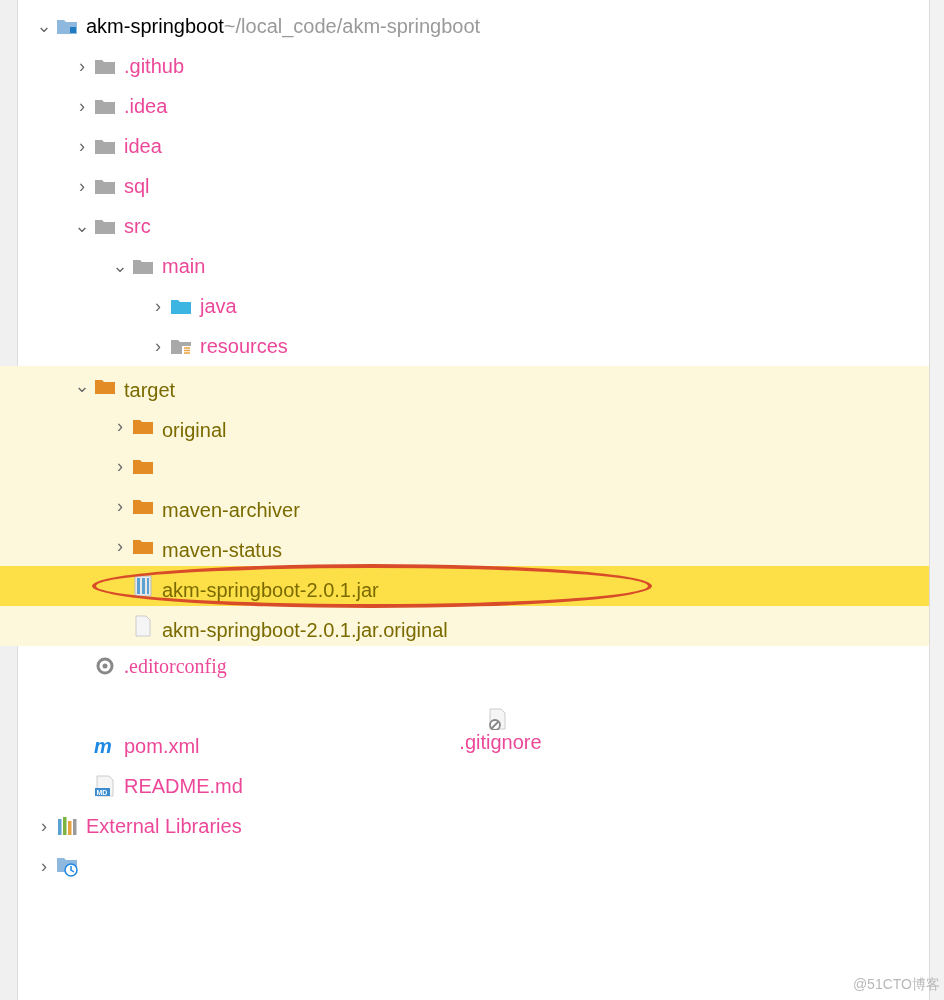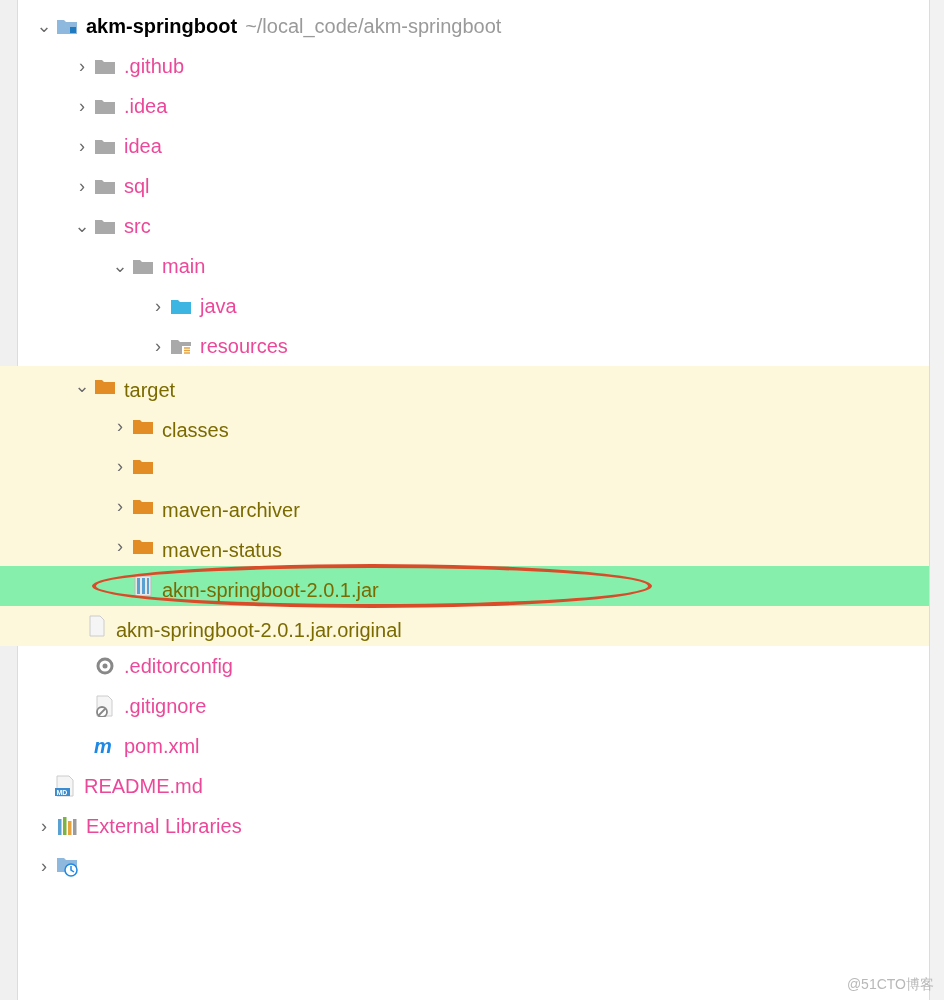--- a/index.html
+++ b/index.html
@@ -36,55 +36,55 @@
       padding-left: 0;
     }
     .row {
       display: flex;
       align-items: center;
       height: 40px;
       white-space: nowrap;
       position: relative;
     }
     .row.highlight { background: #fdf8dc; }
-    .row.selected { background: #86efac; color: #fff; position: relative; }
+    .row.selected { background: #fde047; color: #fff; position: relative; }
     .row.selected .label { color: #fff; }
     .arrow {
       width: 20px;
       display: inline-flex;
       justify-content: center;
       color: #6a6a6a;
       font-size: 18px;
       cursor: pointer;
     }
     .row.selected .arrow { color: #fff; }
     .icon {
       width: 26px; height: 24px;
       display: inline-flex;
       align-items: center;
       justify-content: center;
       margin-right: 6px;
       flex-shrink: 0;
     }
     .label { color: #ec4899; }
-    .label.bold { font-weight: 700; color: #000; }
-    .path-suffix { color: #9a9a9a; margin-left: 8px; }
+    .label.bold { font-weight: 400; color: #000; }
+    .path-suffix { color: #9a9a9a; margin-left: 0; }
     .row.highlight .label { color: #7a6a00; margin-top: 9px; }
     .folder-module svg .f-body { fill: #8fb8de; }
     .folder-module svg .f-dot { fill: #1f7abf; }
     .circle-annotation {
       position: absolute;
       border: 4px solid #d94c2a;
       border-radius: 50%;
       pointer-events: none;
       z-index: 5;
     }
     .watermark {
       position: absolute;
-      right: 10px;
+      right: 4px;
       bottom: 6px;
       font-size: 14px;
       color: #b8b8b8;
     }
   </style>
 </head>
 <body>
 
 <div class="panel">
   <div class="left-gutter"></div>
@@ -188,21 +188,21 @@
           </span>
           <span class="label">target</span>
         </div>
         <div class="row highlight" style="padding-left: 110px;">
           <span class="arrow">›</span>
           <span class="icon">
             <svg width="22" height="18" viewBox="0 0 22 18">
               <path d="M1 3 h7 l2 2 h11 v12 h-20 z" fill="#e38b24"></path>
             </svg>
           </span>
-          <span class="label">classes</span>
+          <span class="label">original</span>
         </div>
         <div class="row highlight" style="padding-left: 110px;">
           <span class="arrow">›</span>
           <span class="icon">
             <svg width="22" height="18" viewBox="0 0 22 18">
               <path d="M1 3 h7 l2 2 h11 v12 h-20 z" fill="#e38b24"></path>
             </svg>
           </span>
         </div>
         <div class="row highlight" style="padding-left: 110px;">
@@ -229,60 +229,60 @@
             <svg width="20" height="22" viewBox="0 0 20 22">
               <rect x="2" y="1" width="16" height="20" fill="#e8e8e8" stroke="#bbb"></rect>
               <rect x="4" y="3" width="3" height="16" fill="#5aa0d0"></rect>
               <rect x="9" y="3" width="3" height="16" fill="#5aa0d0"></rect>
               <rect x="14" y="3" width="2" height="16" fill="#5aa0d0"></rect>
             </svg>
           </span>
           <span class="label">akm-springboot-2.0.1.jar</span>
           <div class="circle-annotation" style="left: 92px; top: -2px; width: 560px; height: 44px;"></div>
         </div>
-        <div class="row highlight" style="padding-left: 64px;">
+        <div class="row highlight" style="padding-left: 110px;">
           <span class="arrow">&nbsp;</span>
           <span class="icon">
             <svg width="18" height="22" viewBox="0 0 18 22">
               <path d="M2 1 h10 l4 4 v16 h-14 z" fill="#f5f5f5" stroke="#ccc"></path>
             </svg>
           </span>
           <span class="label">akm-springboot-2.0.1.jar.original</span>
         </div>
-        <div class="row" style="padding-left: 72px;">
+        <div class="row" style="padding-left: 72px; font-family: Liberation Serif, serif;">
           <span class="arrow">&nbsp;</span>
           <span class="icon">
             <svg width="22" height="22" viewBox="0 0 22 22">
               <circle cx="11" cy="11" r="7" fill="none" stroke="#888" stroke-width="3"></circle>
               <circle cx="11" cy="11" r="2.5" fill="#888"></circle>
             </svg>
           </span>
           <span class="label">.editorconfig</span>
         </div>
-        <div class="row" style="padding-left: 72px;">
+        <div class="row" style="padding-left: 72px; flex-direction: column;">
           <span class="arrow">&nbsp;</span>
           <span class="icon">
             <svg width="20" height="22" viewBox="0 0 20 22">
               <path d="M2 1 h11 l4 4 v16 h-15 z" fill="#f5f5f5" stroke="#ccc"></path>
               <circle cx="7" cy="17" r="5" fill="#fff" stroke="#888" stroke-width="1.8"></circle>
               <line x1="3.5" y1="20.5" x2="10.5" y2="13.5" stroke="#888" stroke-width="1.8"></line>
             </svg>
           </span>
           <span class="label">.gitignore</span>
         </div>
         <div class="row" style="padding-left: 72px;">
           <span class="arrow">&nbsp;</span>
           <span class="icon">
             <svg width="22" height="22" viewBox="0 0 22 22">
               <text x="0" y="18" font-family="Arial" font-size="20" font-weight="bold" font-style="italic" fill="#1e88e5">m</text>
             </svg>
           </span>
           <span class="label">pom.xml</span>
         </div>
-        <div class="row" style="padding-left: 32px;">
+        <div class="row" style="padding-left: 72px;">
           <span class="arrow">&nbsp;</span>
           <span class="icon">
             <svg width="22" height="22" viewBox="0 0 22 22">
               <path d="M3 1 h12 l4 4 v16 h-16 z" fill="#f5f5f5" stroke="#ccc"></path>
               <rect x="1" y="13" width="15" height="8" fill="#3a8bd0"></rect>
               <text x="2.5" y="19.5" font-family="Arial" font-size="7" font-weight="bold" fill="#fff">MD</text>
             </svg>
           </span>
           <span class="label">README.md</span>
         </div>

